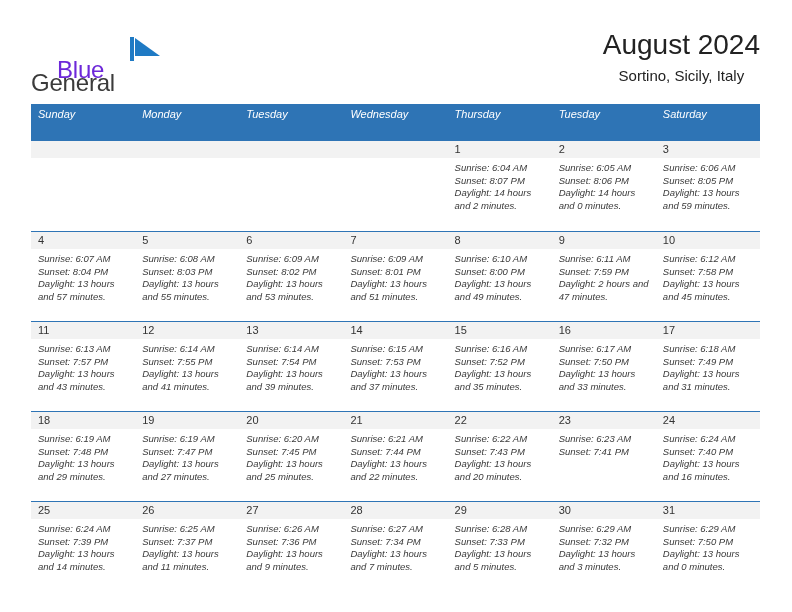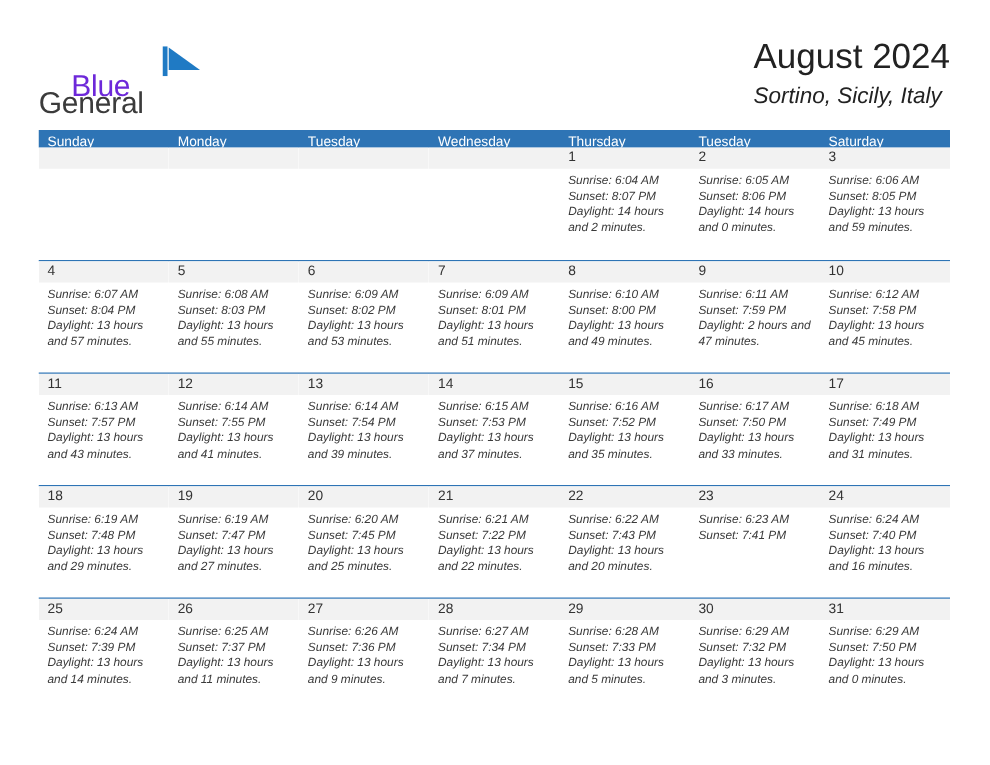--- a/index.html
+++ b/index.html
@@ -60,48 +60,48 @@
     left: 99px;
     top: 3px;
     width: 32px;
     height: 24px;
   }
 
   .title-wrap {
     position: absolute;
     right: 0;
     top: 0;
-    text-align: left;
+    text-align: center;
   }
   .cal-title {
     font-size: 28px;
     color: #222222;
     line-height: 34px;
     white-space: nowrap;
   }
   .cal-sub {
-    font-size: 18px;
+    font-size: 15px;
     color: #222222;
     line-height: 22px;
     margin-top: 3px;
     white-space: nowrap;
-    font-style: italic;
   }
 
   
   .calendar {
     position: absolute;
     left: 31px;
     top: 104px;
     width: 729px;
   }
   .weekhead {
     display: flex;
     background: #2e74b5;
-    height: 14px;
+    height: 37px;
+    font-style: italic;
   }
   .weekhead .wh {
     flex: 1 1 0;
     color: #ffffff;
     font-size: 11px;
     line-height: 21px;
     padding-left: 7px;
     box-sizing: border-box;
     overflow: hidden;
     white-space: nowrap;
@@ -353,21 +353,21 @@
             <div class="dayinfo">
               <div>Sunrise: 6:20 AM</div>
               <div>Sunset: 7:45 PM</div>
               <div class="dl">Daylight: 13 hours and 25 minutes.</div>
             </div>
           </div>
           <div class="daycell">
             <div class="daynum">21</div>
             <div class="dayinfo">
               <div>Sunrise: 6:21 AM</div>
-              <div>Sunset: 7:22 PM</div>
+              <div>Sunset: 7:44 PM</div>
               <div class="dl">Daylight: 13 hours and 22 minutes.</div>
             </div>
           </div>
           <div class="daycell">
             <div class="daynum">22</div>
             <div class="dayinfo">
               <div>Sunrise: 6:22 AM</div>
               <div>Sunset: 7:43 PM</div>
               <div class="dl">Daylight: 13 hours and 20 minutes.</div>
             </div>

